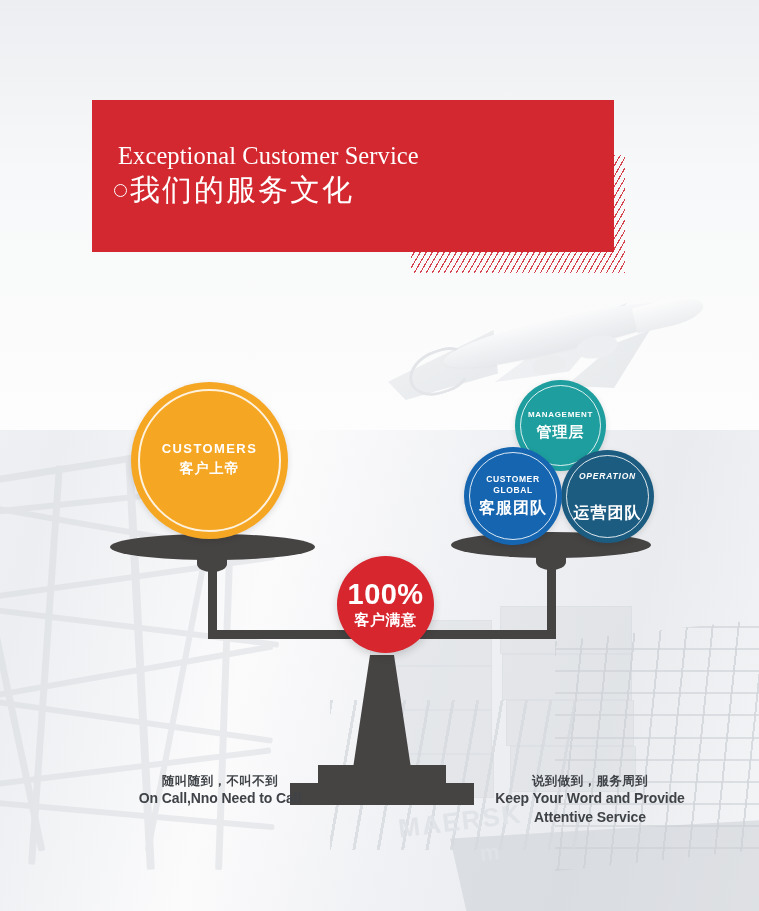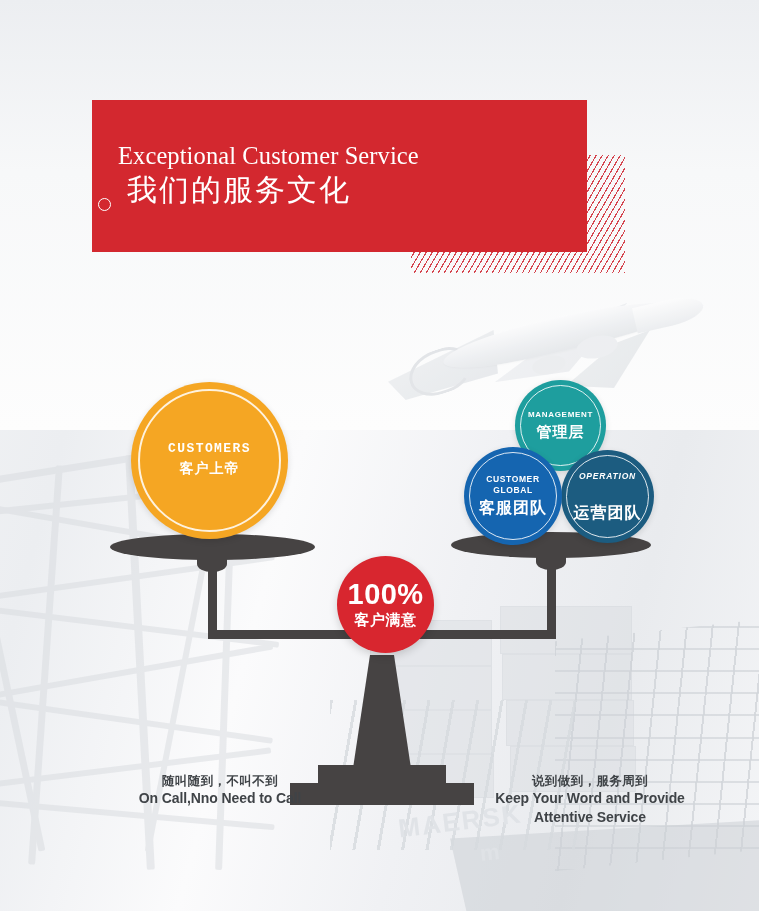--- a/index.html
+++ b/index.html
@@ -111,28 +111,29 @@
     position:absolute;left:411px;top:155px;width:214px;height:118px;
     background:repeating-linear-gradient(-60deg,
        #cf2430 0 1.1px, rgba(255,255,255,0) 1.1px 5.2px);
     opacity:.85;
   }
 
   
   .banner{
     position:absolute;left:92px;top:100px;width:495px;height:152px;
     background:#d3282f;
+    padding-left:27px;
   }
   .banner .t-en{
     position:absolute;left:26px;top:42px;
     color:#fff;font-size:24.5px;letter-spacing:.1px;
     font-family:"Liberation Serif","DejaVu Serif",serif;
   }
   .banner .t-cn-row{
-    position:absolute;left:6px;top:70px;display:flex;align-items:flex-end;gap:16px;
+    position:absolute;left:22px;top:70px;display:flex;align-items:center;gap:3px;
   }
   .banner .bullet{
     width:11px;height:11px;border:1.6px solid #fff;border-radius:50%;
     display:inline-block;flex:none;
   }
   .banner .t-cn{
     color:#fff;font-size:30px;letter-spacing:2px;
     font-family:"DejaVu Sans","Liberation Sans",sans-serif;
   }
 
@@ -170,21 +171,21 @@
     font-size:11px;font-weight:700;letter-spacing:1.1px;line-height:13px;
     position:relative;z-index:2;
   }
   .circ .cn{
     font-size:18px;font-weight:700;letter-spacing:1px;line-height:22px;margin-top:2px;
     position:relative;z-index:2;
     font-family:"DejaVu Sans","Liberation Sans",sans-serif;
   }
 
   .c-customers{left:131px;top:382px;width:157px;height:157px;background:#f5a623;}
-  .c-customers .en{font-size:13px;letter-spacing:1.4px;font-family:Liberation Mono, monospace;}
+  .c-customers .en{font-size:13px;letter-spacing:1.4px;}
   .c-customers .cn{font-size:14px;}
 
   .c-management{left:515px;top:380px;width:91px;height:91px;background:#1e9e9e;z-index:3;}
   .c-management .en{font-size:8px;letter-spacing:.7px;}
   .c-management .cn{font-size:15px;margin-top:0;}
   .c-management .ring{left:5px;right:5px;top:5px;bottom:5px;border-width:1.6px;}
 
   .c-cs{left:464px;top:447px;width:98px;height:98px;background:#1565b0;z-index:4;}
   .c-cs .en{font-size:8.5px;letter-spacing:.6px;line-height:11px;}
   .c-cs .cn{font-size:16px;margin-top:1px;}

